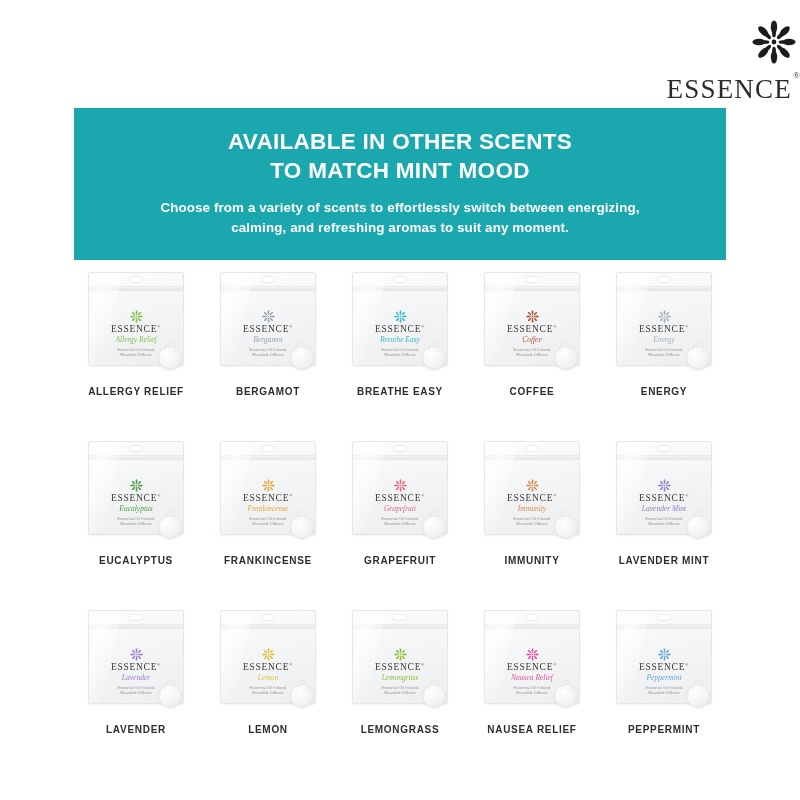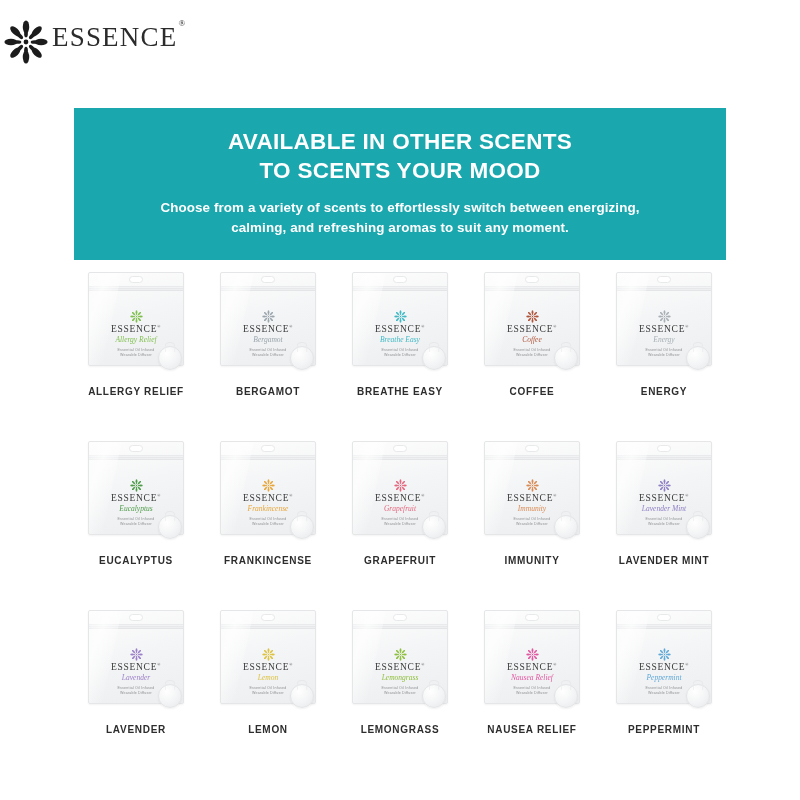--- a/index.html
+++ b/index.html
@@ -17,22 +17,23 @@
     position: relative;
     background: #ffffff;
     overflow: hidden;
   }
 
   
   .brand {
     width: 100%;
     padding-top: 16px;
     display: flex;
-    flex-direction: row;
-    align-items: flex-start;
+    flex-direction: column;
+    align-items: flex-end;
+    padding-left: 8px;
   }
   .brand-mark {
     width: 52px;
     height: 52px;
     display: block;
   }
   .brand-name {
     margin-top: 6px;
     font-size: 27px;
     letter-spacing: 1.2px;
@@ -258,21 +259,21 @@
       </svg>
     </span>
     <div class="brand-name">
       <span>ESSENCE</span><sup>®</sup>
     </div>
   </div>
 
   <div class="banner">
     <h1>
       <span>AVAILABLE IN OTHER SCENTS</span><br>
-      <span>TO SCENTS YOUR MOOD</span>
+      <span>TO MATCH MINT MOOD</span>
     </h1>
     <p>Choose from a variety of scents to effortlessly switch between energizing, calming, and refreshing aromas to suit any moment.</p>
   </div>
 
   <div class="grid">
       <div class="cell">
         <div class="pouch-wrap">
           <div class="pouch">
             <div class="hang-hole"></div>
             <div class="zip"></div>

